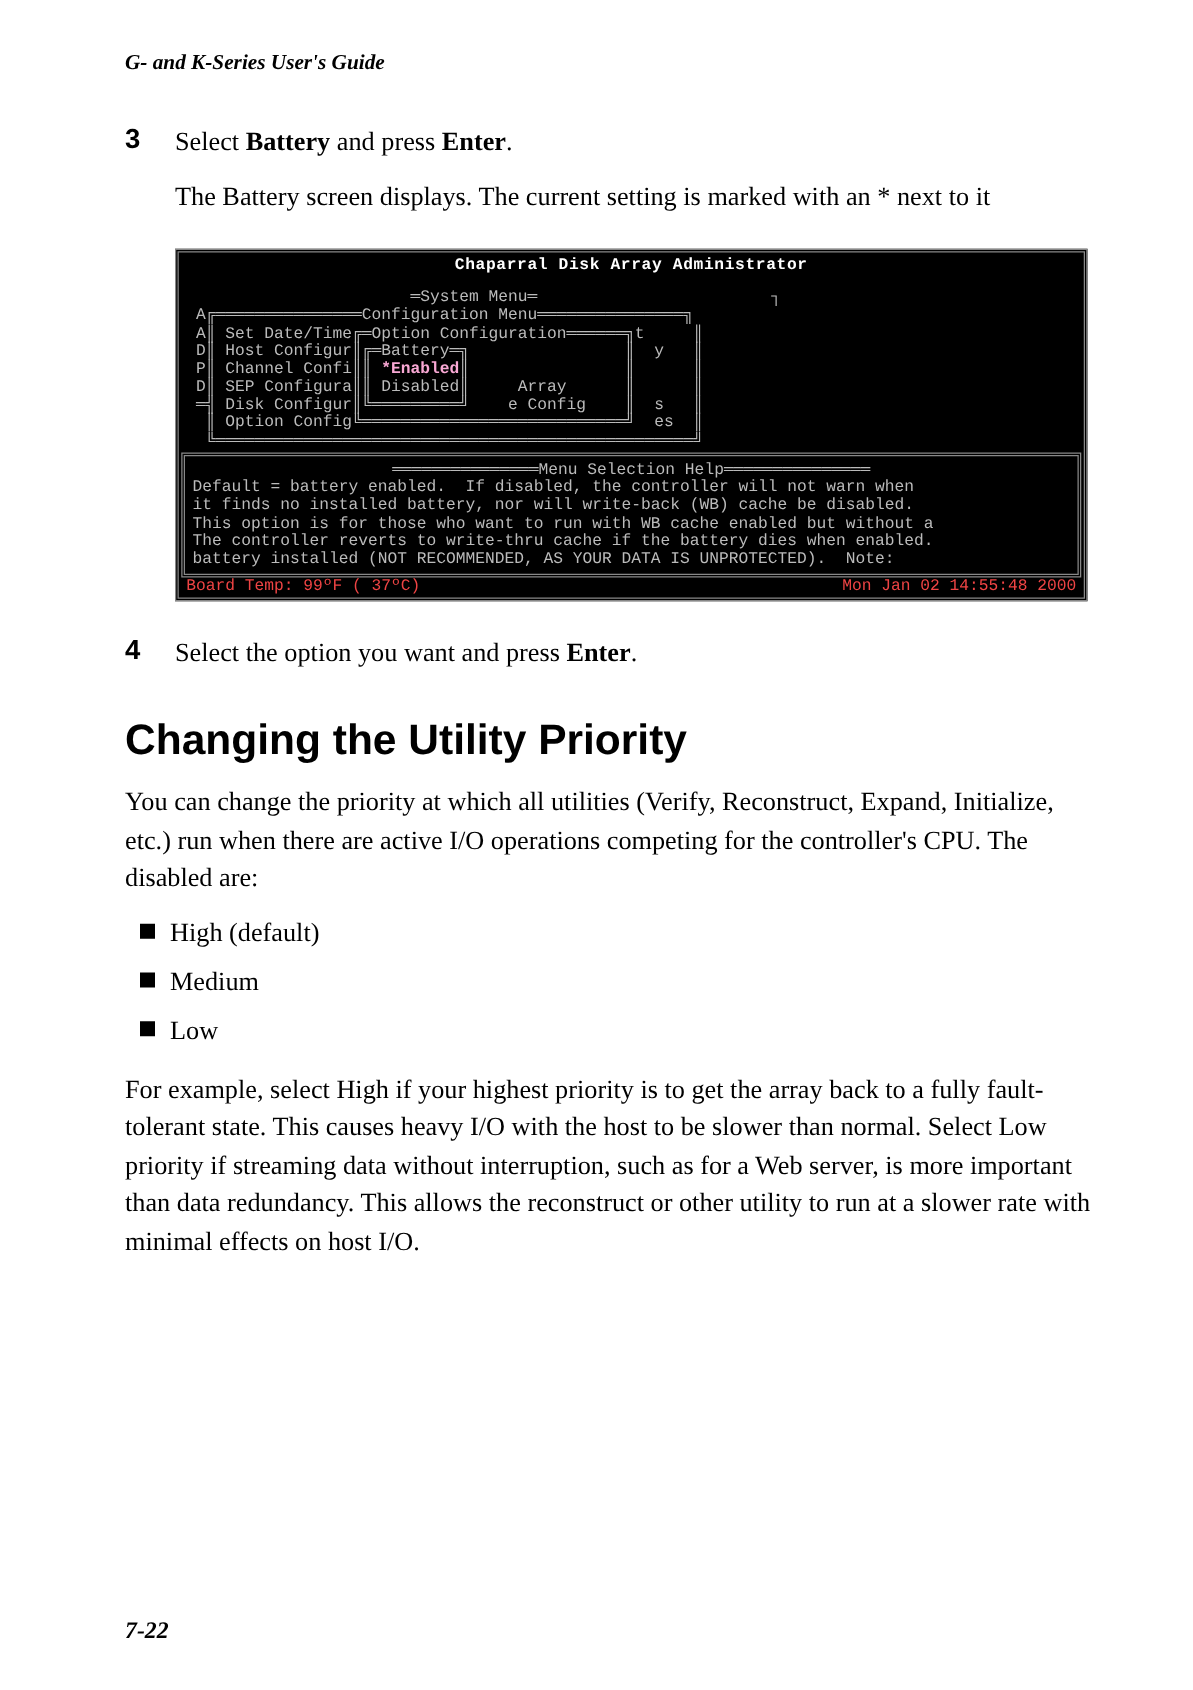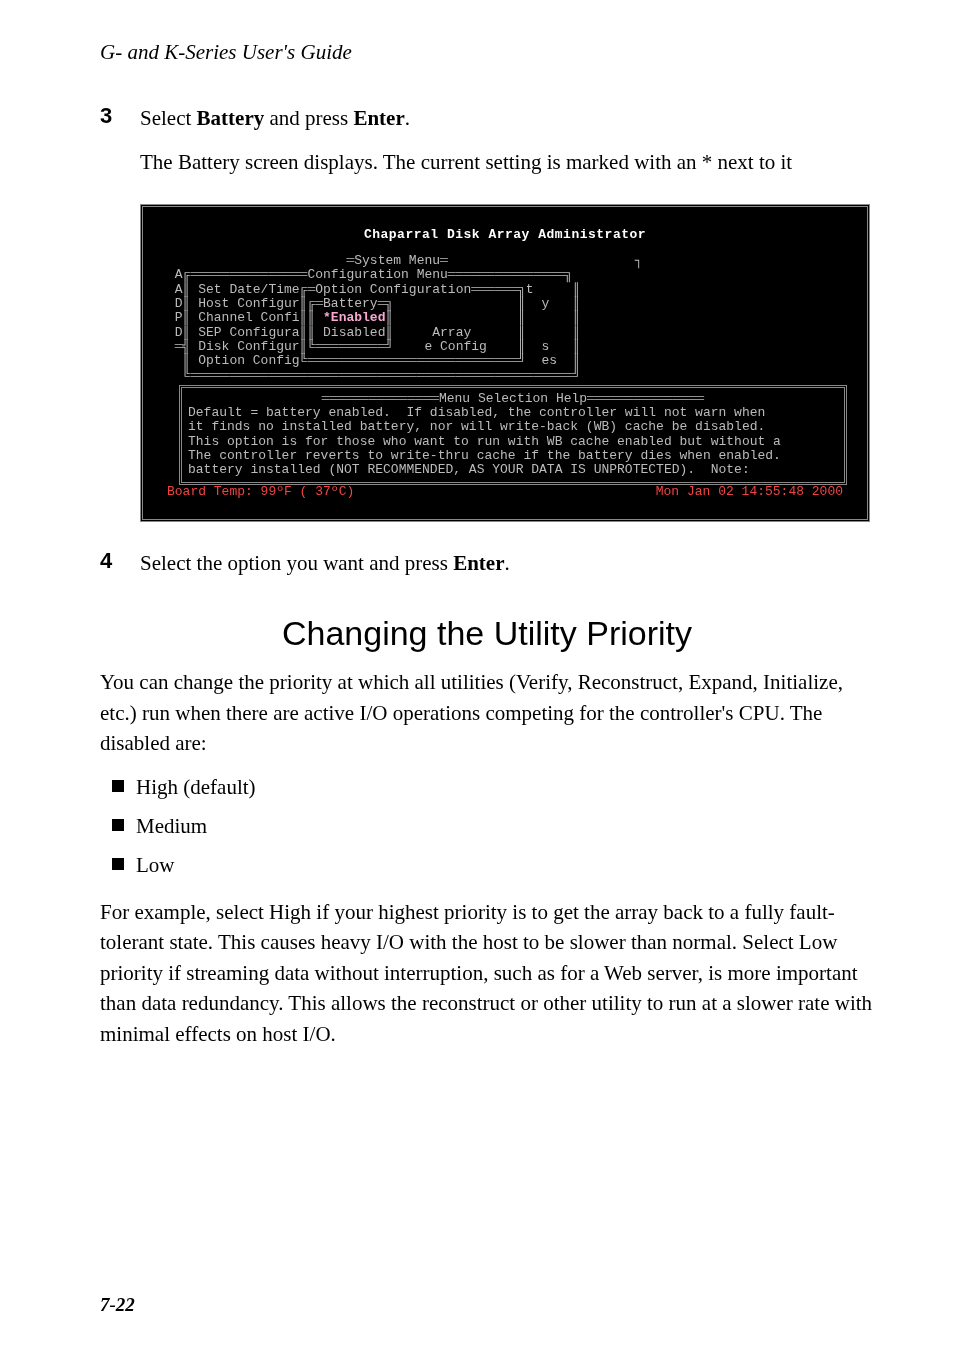--- a/index.html
+++ b/index.html
@@ -8,23 +8,23 @@
     font-family: Georgia, "Times New Roman", serif;
     font-size: 21px;
     color: #000;
     background: #fff;
     width: 954px;
     height: 1352px;
     position: relative;
     padding: 40px 80px 0 100px;
   }
   .header-title {
-    font-weight: normal;
+    font-weight: bold;
     font-style: italic;
-    font-size: 21px;
+    font-size: 17px;
     margin-bottom: 38px;
   }
   .step {
     display: flex;
     margin-bottom: 12px;
   }
   .step-num {
     font-family: Arial, Helvetica, sans-serif;
     font-weight: bold;
     font-size: 22px;
@@ -43,21 +43,21 @@
   .term-wrap {
     margin-left: 40px;
     margin-bottom: 26px;
   }
   .terminal {
     background: #000;
     color: #bbb;
     font-family: "Courier New", monospace;
     font-size: 13px;
     line-height: 1.1;
-    padding: 20px;
+    padding: 2px;
     width: 730px;
     position: relative;
     border: 3px double #888;
   }
   .term-title {
     color: #fff;
     text-align: center;
     background: #000;
     padding: 1px 0 6px 0;
     font-weight: bold;
@@ -69,34 +69,32 @@
     font-weight: bold;
     display: inline-block;
   }
   .term-body {
     padding: 6px 4px 0 4px;
   }
   .term-help-border {
     border: 3px double #888;
     padding: 4px 6px;
     margin-top:2px;
-    margin-left:16px;
   }
   .term-status {
     display:flex;
     justify-content: space-between;
     padding: 0 4px;
     color:#ef4444;
   }
   h1.section-heading {
     font-family: Arial, Helvetica, sans-serif;
-    font-weight: normal;
+    font-weight: bold;
     font-size: 34px;
     margin: 22px 0 14px 0;
-    text-align: center;
   }
   .para {
     margin: 0 0 14px 0;
     line-height: 1.45;
   }
   ul.bullets {
     list-style: none;
     padding: 0;
     margin: 0 0 16px 8px;
   }

